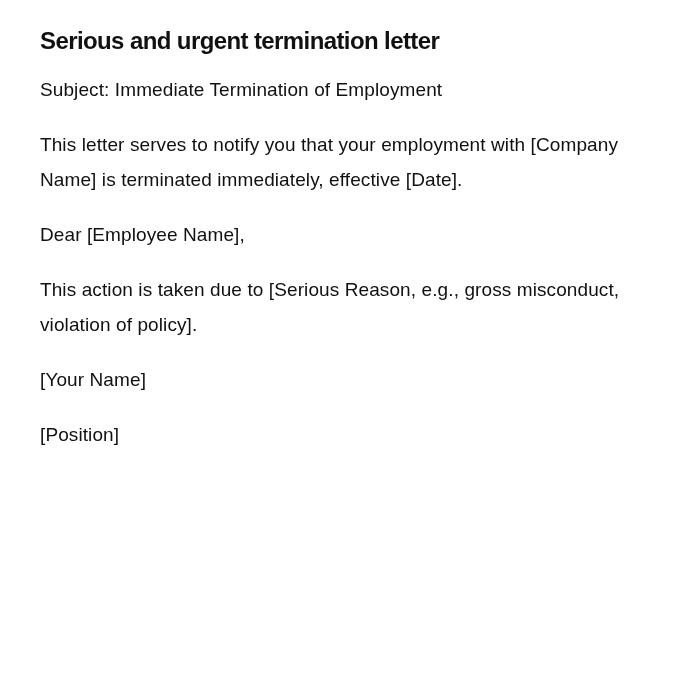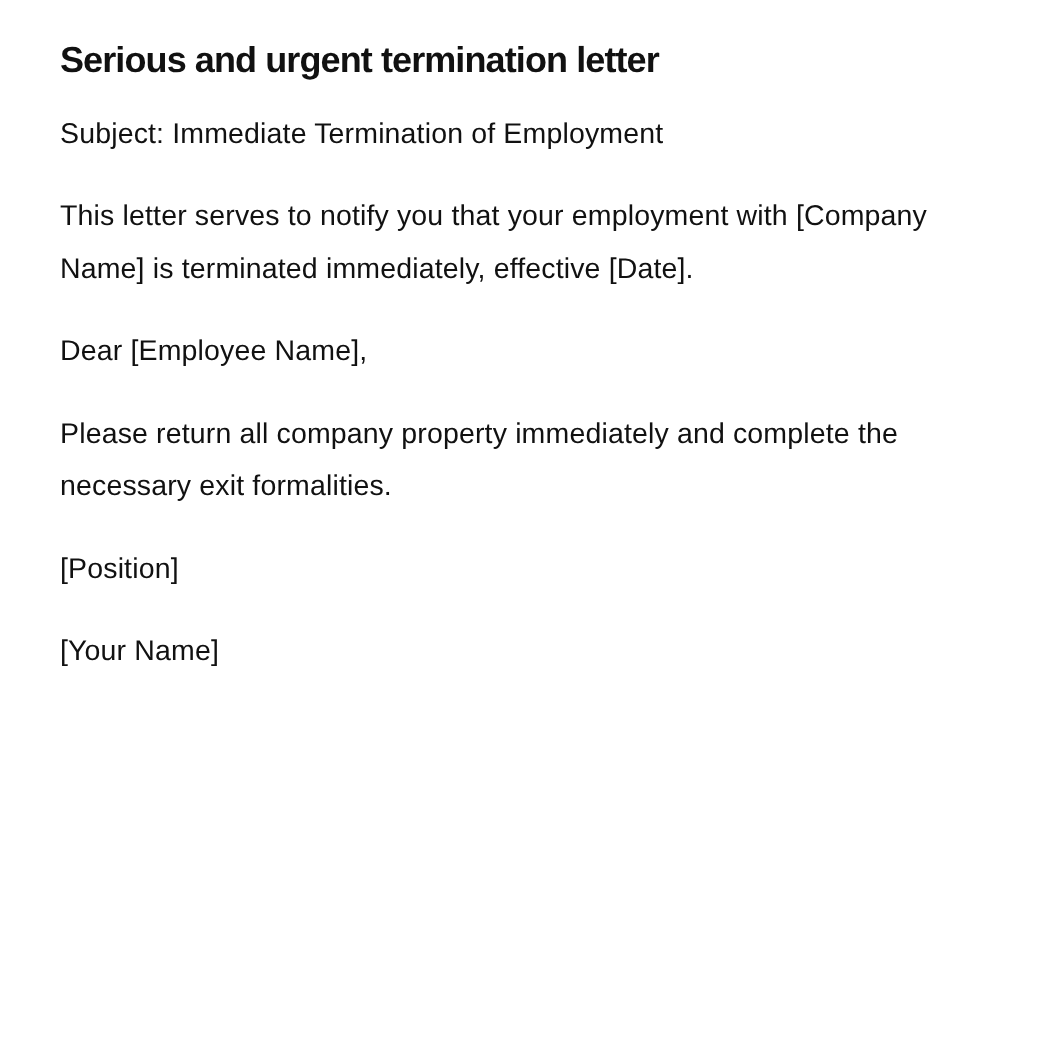--- a/index.html
+++ b/index.html
@@ -9,16 +9,16 @@
     .para { font-size: 19px; line-height: 35px; margin: 4px 0 20px 0; letter-spacing: 0.1px; }
   </style>
 </head>
 <body>
 
 <div class="page">
   <h1 class="title">Serious and urgent termination letter</h1>
   <p class="para">Subject: Immediate Termination of Employment</p>
   <p class="para">This letter serves to notify you that your employment with [Company Name] is terminated immediately, effective [Date].</p>
   <p class="para">Dear [Employee Name],</p>
-  <p class="para">Please return all company property immediately and complete the necessary exit formalities.</p>
+  <p class="para">This action is taken due to [Serious Reason, e.g., gross misconduct, violation of policy].</p>
+  <p class="para">[Your Name]</p>
   <p class="para">[Position]</p>
-  <p class="para">[Your Name]</p>
 </div>
 
 </body></html>

